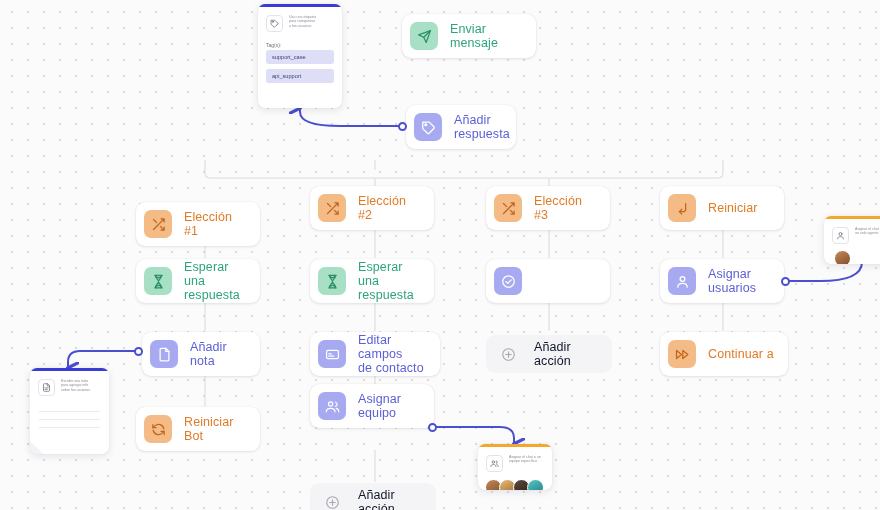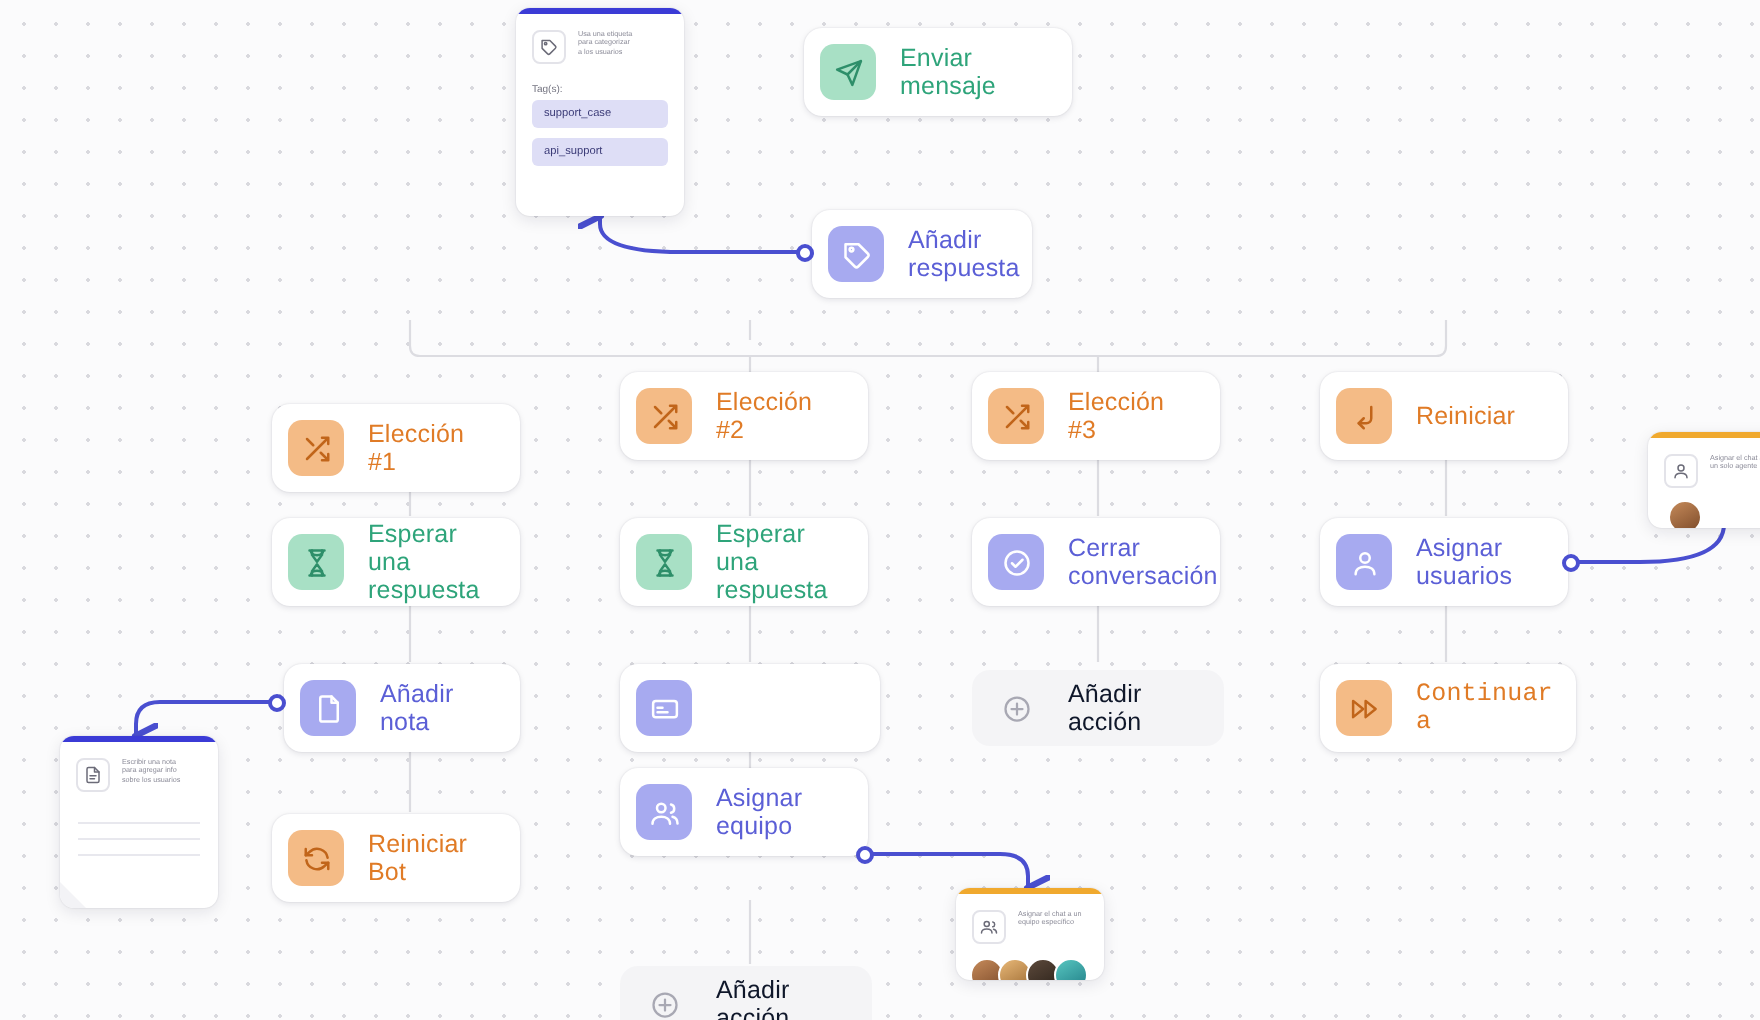--- a/index.html
+++ b/index.html
@@ -302,22 +302,20 @@
   <div class="lbl">Esperar una
 respuesta</div>
 </div>
 <div class="node p-violet" style="left:486px;top:259px;width:124px;">
   <div class="ic">
     <svg width="15" height="15" viewBox="0 0 24 24" stroke-width="2" stroke-linecap="round" stroke-linejoin="round">
         <circle cx="12" cy="12" r="9.2"></circle>
         <path d="M8 12.2l2.8 2.8L16.4 9.4"></path>
       </svg>
   </div>
-  <div class="lbl">Cerrar
-conversación</div>
 </div>
 <div class="node p-violet" style="left:660px;top:259px;width:124px;">
   <div class="ic">
     <svg width="15" height="15" viewBox="0 0 24 24" stroke-width="2" stroke-linecap="round" stroke-linejoin="round">
         <circle cx="12" cy="8" r="3.8"></circle>
         <path d="M4.5 21c0-4 3.4-6 7.5-6s7.5 2 7.5 6"></path>
       </svg>
   </div>
   <div class="lbl">Asignar usuarios</div>
 </div>
@@ -334,33 +332,35 @@
 </div>
 <div class="port" style="left:134px;top:347px;"></div>
 
 <div class="node p-violet" style="left:310px;top:332px;width:130px;">
   <div class="ic">
     <svg width="15" height="15" viewBox="0 0 24 24" stroke-width="2" stroke-linecap="round" stroke-linejoin="round">
         <rect x="2.5" y="5.5" width="19" height="13" rx="2.2"></rect>
         <path d="M6 11h4M6 14.5h8"></path>
       </svg>
   </div>
+  <div class="lbl">Editar campos
+de contacto</div>
 </div>
 
 <div class="node p-ghost" style="left:486px;top:335px;width:126px;height:38px;">
   <div class="ic">
     <svg width="15" height="15" viewBox="0 0 24 24" stroke-width="1.8" stroke-linecap="round" stroke-linejoin="round">
         <circle cx="12" cy="12" r="9.2"></circle>
         <path d="M12 7.6v8.8M7.6 12h8.8"></path>
       </svg>
   </div>
   <div class="lbl">Añadir acción</div>
 </div>
 
-<div class="node p-orange" style="left:660px;top:332px;width:128px;font-family:Liberation Mono, monospace;">
+<div class="node p-orange" style="left:660px;top:332px;width:128px;">
   <div class="ic">
     <svg width="15" height="15" viewBox="0 0 24 24" stroke-width="2" stroke-linecap="round" stroke-linejoin="round">
         <path d="M2.5 5.5 10.5 12l-8 6.5z"></path>
         <path d="M12.5 5.5 20.5 12l-8 6.5z"></path>
       </svg>
   </div>
   <div class="lbl">Continuar a</div>
 </div>
 
 <div class="node p-orange" style="left:136px;top:407px;width:124px;justify-content:center;">

